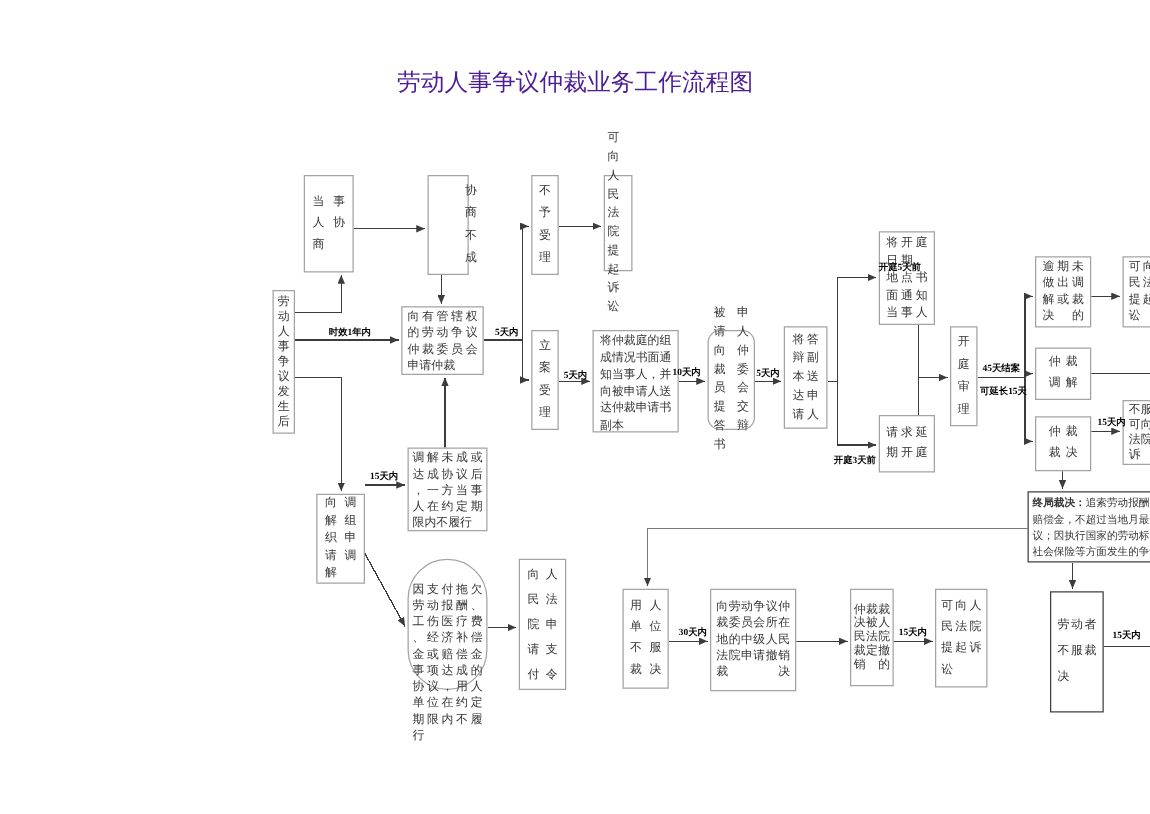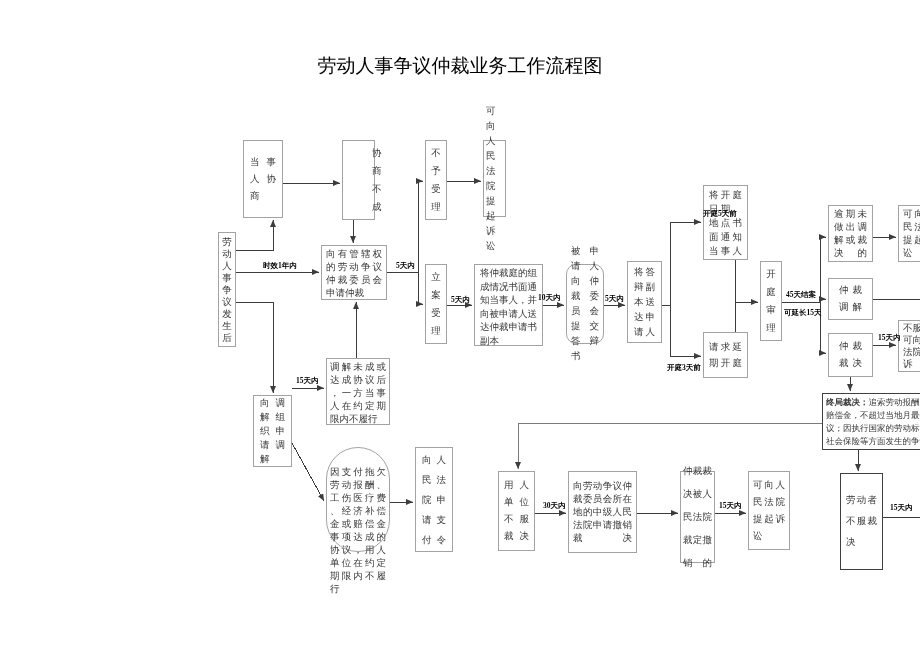--- a/index.html
+++ b/index.html
@@ -2,21 +2,21 @@
 <html style="--box-border: #a3a3a3; --box-border-strong: #3f3f3f; --text-color: #363636;"><head>
 <meta charset="utf-8">
 <style>
   html,body{margin:0;padding:0;background:#fff;}
   #stage{
     position:relative;width:920px;height:651px;background:#fff;overflow:hidden;
     font-family:"Liberation Serif","DejaVu Serif",serif;
   }
   .page-title{
     position:absolute;left:0;top:53px;width:100%;margin:0;
-    text-align:center;font-size:19px;font-weight:400;color:#000000;
+    text-align:center;font-size:19px;font-weight:400;color:#4c1d95;
   }
   #edges{position:absolute;left:0;top:0;pointer-events:none;}
   .node{
     position:absolute;box-sizing:border-box;background:#fff;
     border:1px solid var(--box-border,#a3a3a3);
     color:var(--text-color,#363636);
     font-size:9.5px;padding:2px;
     display:flex;align-items:center;justify-content:center;
   }
   .node-text{
@@ -155,21 +155,21 @@
 赔偿金，不超过当地月最低工资标准十二个月金额的争
 议；因执行国家的劳动标准在工作时间、休息休假、
 社会保险等方面发生的争议</span></span>
     </div>
     <div class="node vj" style="left: 498px; top: 471px; width: 37px; height: 80px; line-height: 17px; padding: 2px 5px;">
       <span class="node-text"><span>用人单位不服裁决</span></span>
     </div>
     <div class="node vj" style="left: 568px; top: 471px; width: 69px; height: 82px; line-height: 13px; padding: 2px 4px;">
       <span class="node-text"><span>向劳动争议仲裁委员会所在地的中级人民法院申请撤销裁决</span></span>
     </div>
-    <div class="node vj" style="left: 680px; top: 471px; width: 35px; height: 92px; line-height: 23px; padding: 2px;">
+    <div class="node vj" style="left: 680px; top: 471px; width: 35px; height: 78px; line-height: 11px; padding: 2px;">
       <span class="node-text"><span>仲裁裁决被人民法院裁定撤销的</span></span>
     </div>
     <div class="node vj" style="left: 748px; top: 471px; width: 42px; height: 79px; line-height: 17px; padding: 2px 4px;">
       <span class="node-text"><span>可向人民法院提起诉讼</span></span>
     </div>
     <div class="node vj solid" style="left: 840px; top: 473px; width: 43px; height: 97px; line-height: 21px; padding: 2px 5px;">
       <span class="node-text"><span>劳动者不服裁决</span></span>
     </div>
     <div class="edge-label" style="left: 263px; top: 261px;">时效1年内</div>
     <div class="edge-label" style="left: 296px; top: 376px;">15天内</div>

